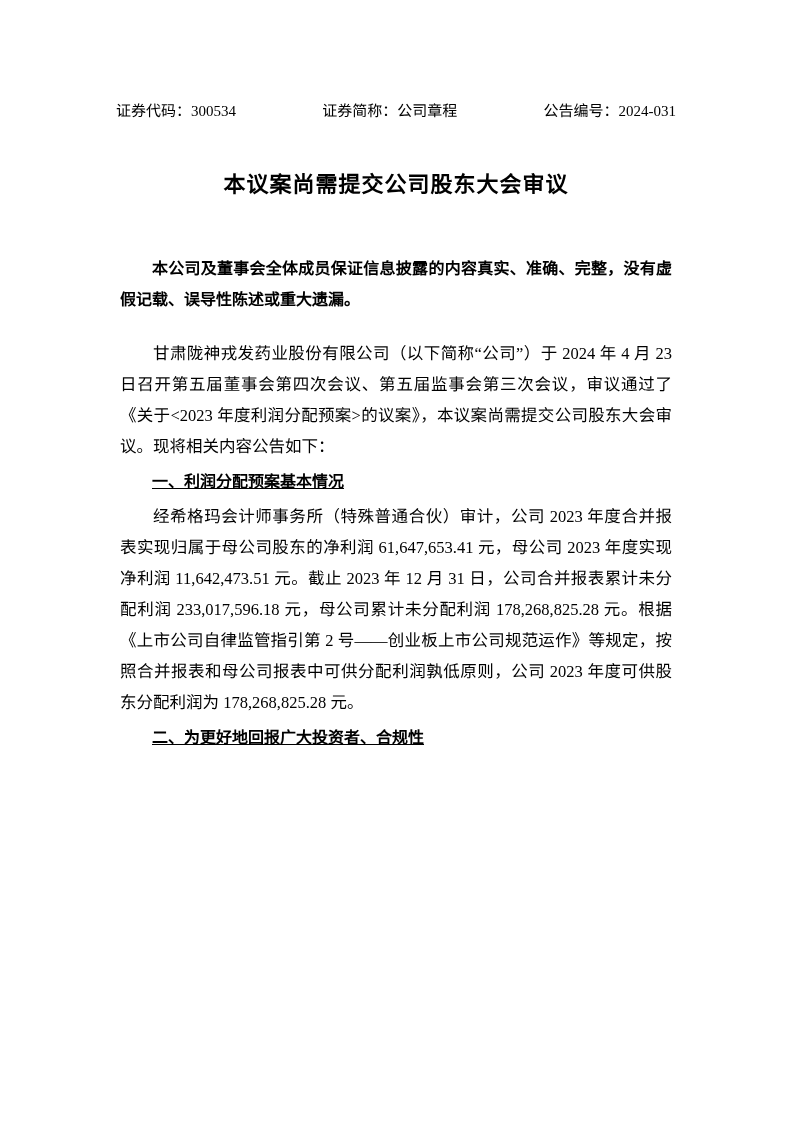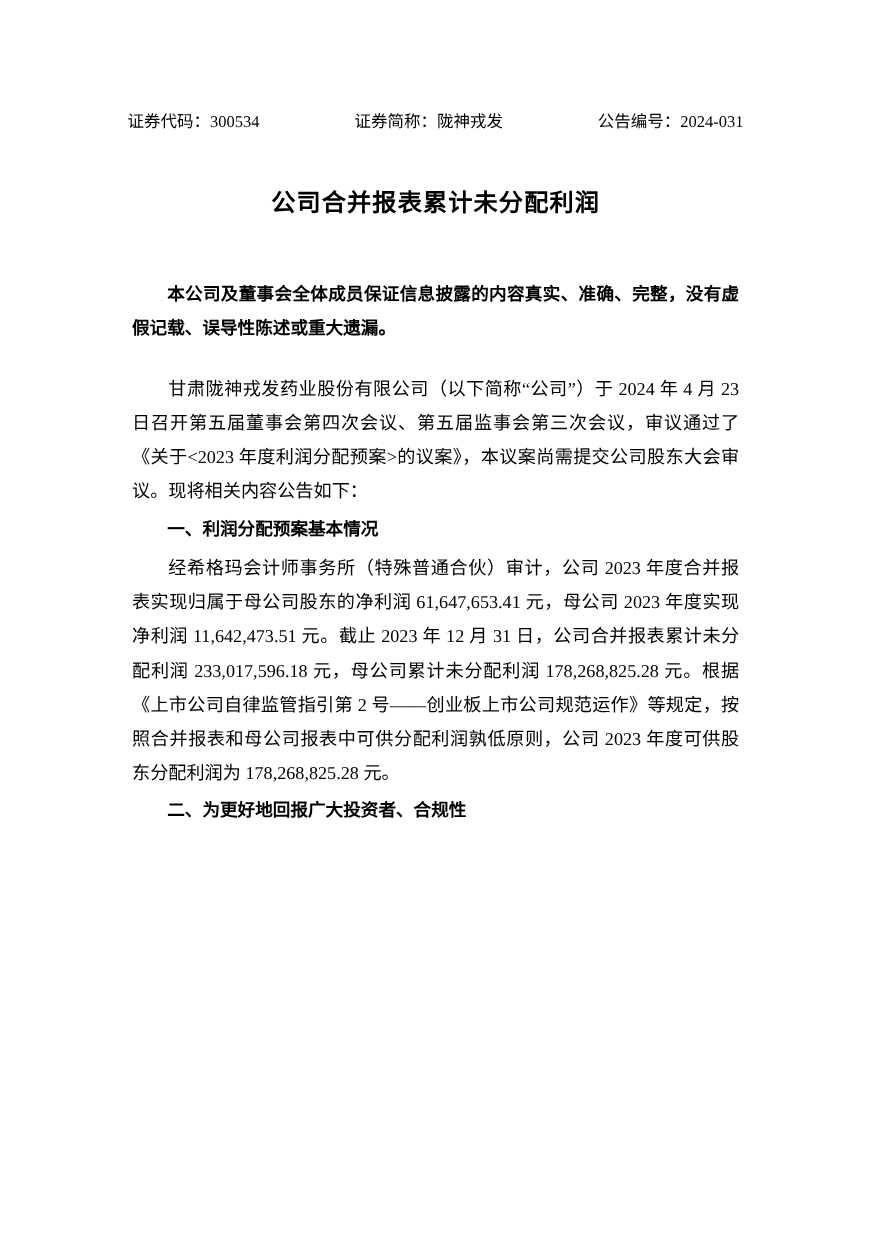--- a/index.html
+++ b/index.html
@@ -49,35 +49,36 @@
     font-family: "Liberation Sans", "DejaVu Sans", sans-serif;
     font-weight: bold;
     font-size: 16px;
   }
   .section-heading {
     font-family: "Liberation Sans", "DejaVu Sans", sans-serif;
     font-weight: bold;
     font-size: 16px;
     margin: 0;
     text-indent: 2em;
+    text-decoration: underline;
   }
 </style>
 </head>
 <body>
 
 <div class="page">
 
   <div class="doc-header">
     <span>证券代码：300534</span>
-    <span>证券简称：陇神戎发</span>
+    <span>证券简称：公司章程</span>
     <span>公告编号：2024-031</span>
   </div>
 
   <div class="doc-title">
-    <div>公司合并报表累计未分配利润</div>
+    <div>本议案尚需提交公司股东大会审议</div>
   </div>
 
   <div class="content">
     <p class="statement">本公司及董事会全体成员保证信息披露的内容真实、准确、完整，没有虚假记载、误导性陈述或重大遗漏。</p>
 
     <p>甘肃陇神戎发药业股份有限公司（以下简称“公司”）于 2024 年 4 月 23 日召开第五届董事会第四次会议、第五届监事会第三次会议，审议通过了《关于&lt;2023 年度利润分配预案&gt;的议案》，本议案尚需提交公司股东大会审议。现将相关内容公告如下：</p>
 
     <p class="section-heading">一、利润分配预案基本情况</p>
 
     <p>经希格玛会计师事务所（特殊普通合伙）审计，公司 2023 年度合并报表实现归属于母公司股东的净利润 61,647,653.41 元，母公司 2023 年度实现净利润 11,642,473.51 元。截止 2023 年 12 月 31 日，公司合并报表累计未分配利润 233,017,596.18 元，母公司累计未分配利润 178,268,825.28 元。根据《上市公司自律监管指引第 2 号——创业板上市公司规范运作》等规定，按照合并报表和母公司报表中可供分配利润孰低原则，公司 2023 年度可供股东分配利润为 178,268,825.28 元。</p>

